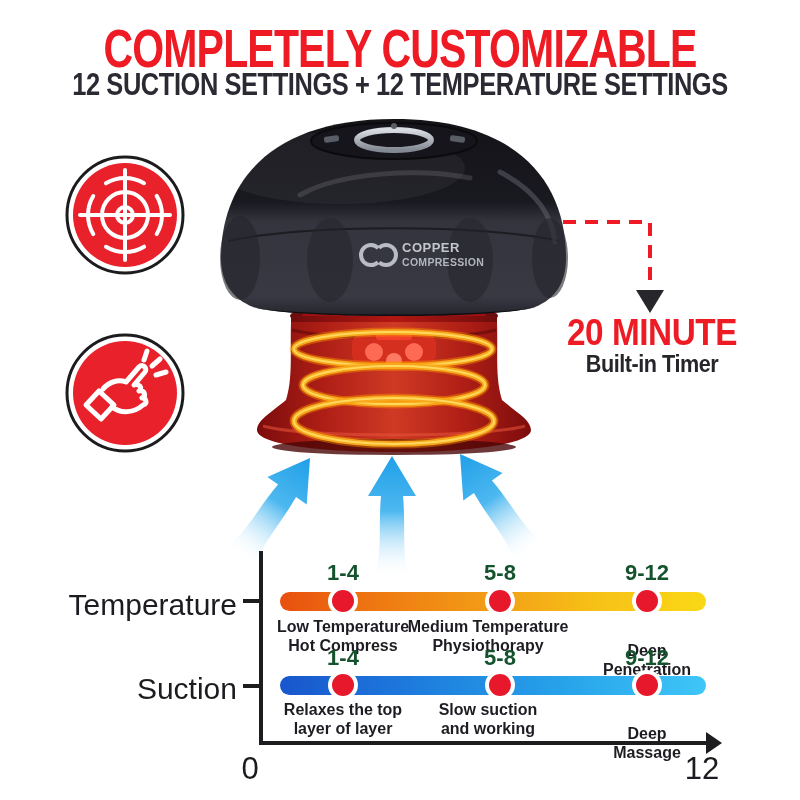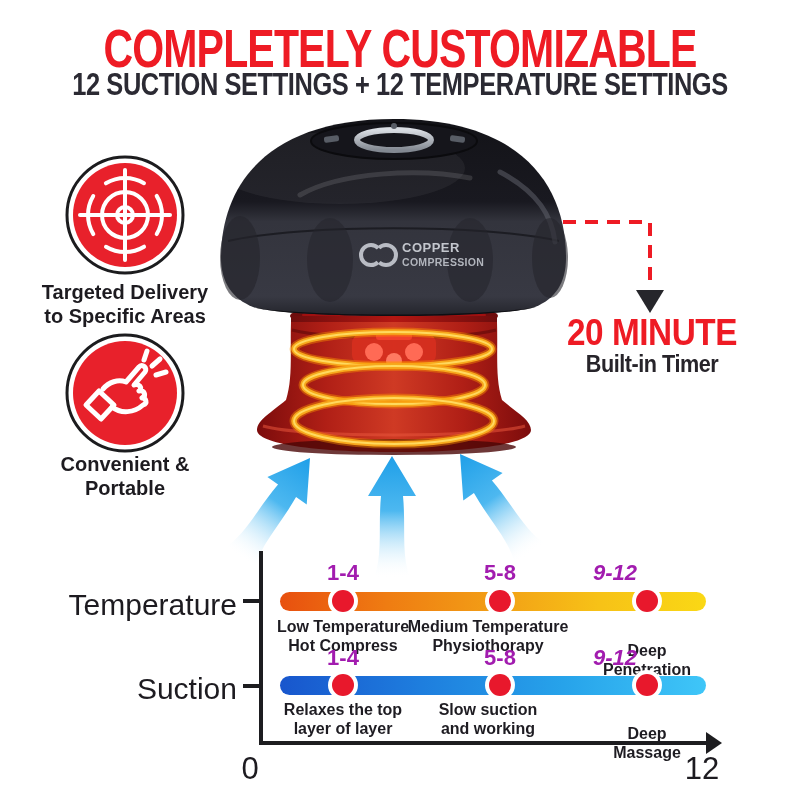--- a/index.html
+++ b/index.html
@@ -69,22 +69,22 @@
   .rl-t { top:588px; } .rl-s { top:672px; }
 
   .bar { left:280px; width:426px; height:19px; border-radius:10px; }
   .bar-t { top:592px; } .bar-s { top:676px; }
   .dot {
     position:absolute; top:-2px; width:22px; height:22px; border-radius:50%;
     background:#e8182c; box-shadow:0 0 0 4px #fff;
   }
   .dot-1 { left:52px; } .dot-2 { left:209px; } .dot-3 { left:356px; }
 
-  .range { width:90px; text-align:center; font-size:22px; font-weight:600; color:#a21caf; }
-  .rng-1 { left:298px; } .rng-2 { left:455px; } .rng-3 { left:570px;font-style:italic; }
+  .range { width:90px; text-align:center; font-size:22px; font-weight:600; color:#14532d; }
+  .rng-1 { left:298px; } .rng-2 { left:455px; } .rng-3 { left:602px; }
   .rng-t { top:560px; }  .rng-s { top:645px; }
 
   .desc {
     width:180px; text-align:center; font-size:16px; font-weight:700;
     line-height:1.2; color:#1e1c22; white-space:pre-line;
   }
   .dsc-1 { left:253px; } .dsc-2 { left:398px; } .dsc-3 { left:557px;margin-top:24px; }
   .dsc-t { top:617px; }  .dsc-s { top:700px; }
 
   .axis-num { font-size:31px; font-weight:500; color:#1d1b20; text-align:center; }
@@ -103,36 +103,32 @@
     <circle r="58" fill="#ffffff" stroke="#1c1c1e" stroke-width="3"></circle>
     <circle r="52" fill="#e8212b"></circle>
     <g stroke="#ffffff" stroke-width="4" fill="none" stroke-linecap="round">
       <line x1="0" y1="-45" x2="0" y2="45"></line>
       <line x1="-45" y1="0" x2="45" y2="0"></line>
       <circle r="8"></circle>
       <circle r="23"></circle>
       <circle r="37" stroke-dasharray="40 18" stroke-dashoffset="20"></circle>
     </g>
   </svg>
-  <div class="feature-label fl-1">Targeted Delivery
-to Specific Areas</div>
 
   <svg class="feature-icon fi-2" viewBox="-62 -62 124 124">
     <circle r="58" fill="#ffffff" stroke="#1c1c1e" stroke-width="3"></circle>
     <circle r="52" fill="#e8212b"></circle>
     <g stroke="#ffffff" stroke-width="5" fill="none" stroke-linecap="round" stroke-linejoin="round">
       <path d="M-39,12 L-26,-2 L-11,12 L-24,26 Z"></path>
       <path d="M-22,-4 C-16,-11 -7,-14 1,-11 L14,-26 C17,-30 23,-25 20,-21 L9,-8 C14,-10 18,-5 14,-2 C19,-3 22,2 17,5 C21,5 23,10 18,12 C9,20 -4,21 -13,14"></path>
       <path d="M19,-33 L22,-42"></path>
       <path d="M27,-27 L35,-34"></path>
       <path d="M31,-18 L41,-21"></path>
     </g>
   </svg>
-  <div class="feature-label fl-2">Convenient &amp;
-Portable</div>
 
   <svg class="scene" viewBox="0 0 800 800">
     <defs>
       <linearGradient id="bodyGrad" x1="0" y1="0" x2="0" y2="1">
         <stop offset="0" stop-color="#131318"></stop>
         <stop offset="0.42" stop-color="#191920"></stop>
         <stop offset="0.52" stop-color="#33343d"></stop>
         <stop offset="0.9" stop-color="#383943"></stop>
         <stop offset="1" stop-color="#23242b"></stop>
       </linearGradient>

